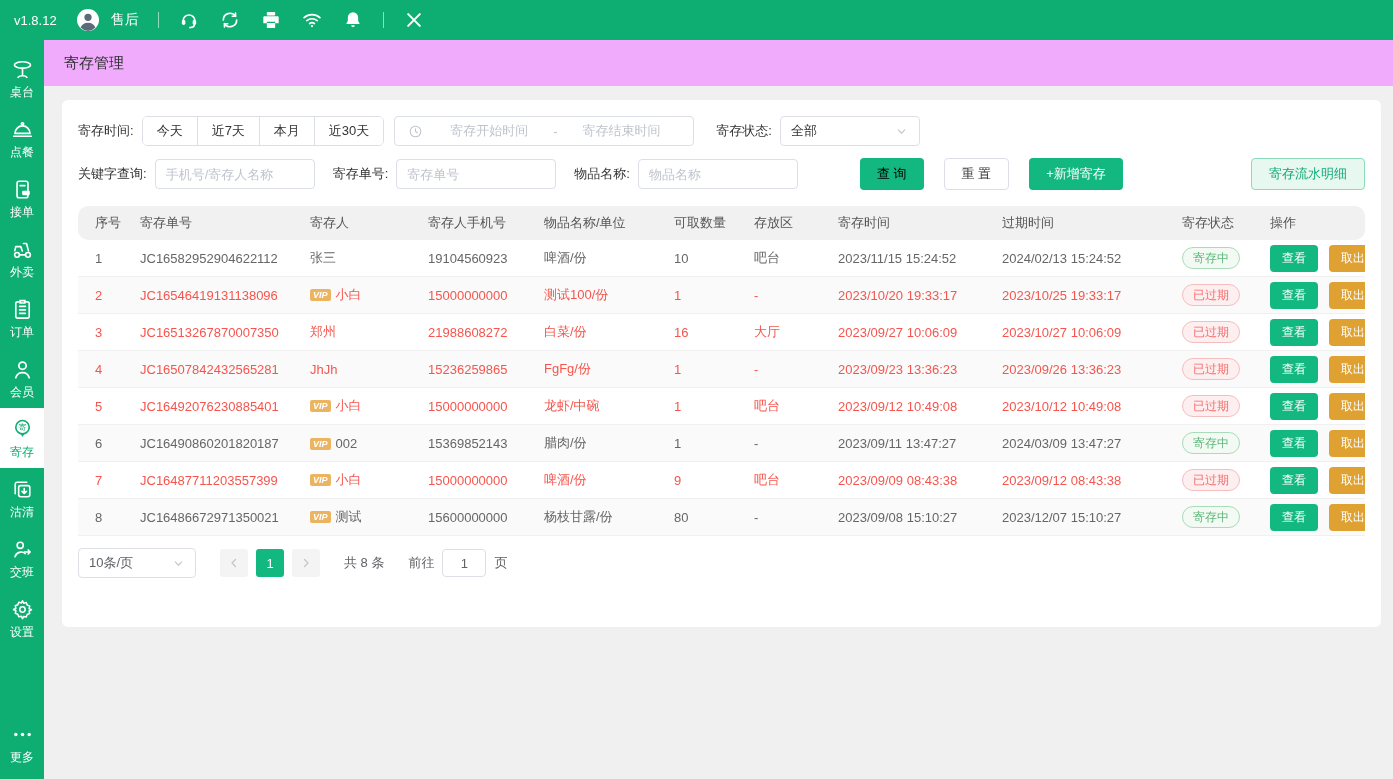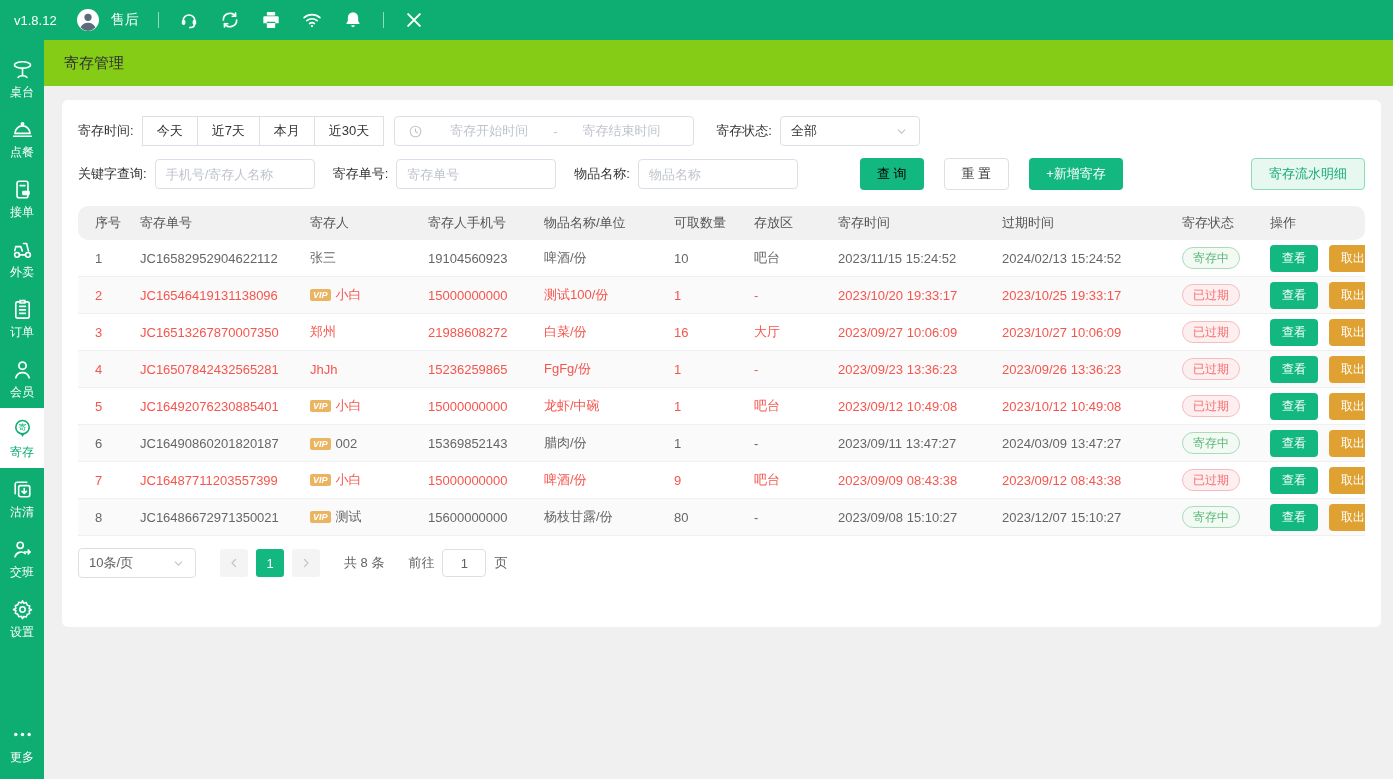--- a/index.html
+++ b/index.html
@@ -39,31 +39,31 @@
   .layout{display:flex;height:739px;}
   .sidebar{width:44px;background:var(--brand-green);display:flex;flex-direction:column;align-items:center;padding-top:8px;flex-shrink:0;}
   .side-item{width:44px;height:60px;display:flex;flex-direction:column;align-items:center;justify-content:center;gap:3px;color:#fff;cursor:pointer;}
   .side-item .icn{width:24px;height:24px;}
   .side-item .icn svg{width:23px;height:23px;}
   .side-label{font-size:12px;line-height:14px;}
   .side-item.active{background:#fff;color:var(--brand-green);}
   .side-more{margin-top:auto;margin-bottom:6px;}
 
   .main{flex:1;display:flex;flex-direction:column;}
-  .page-header{background:#84cc16;height:46px;display:flex;align-items:center;padding-left:20px;flex-shrink:0;}
+  .page-header{background:#f0abfc;height:46px;display:flex;align-items:center;padding-left:20px;flex-shrink:0;}
   .page-title{font-size:15px;color:#303133;}
   .content{flex:1;background:#F0F0F0;padding:14px 12px 0 18px;}
   .panel{background:#fff;border-radius:6px;padding:16px;height:527px;}
 
   
   .frow{display:flex;align-items:center;}
   .frow1{margin-bottom:12px;}
   .frow2{margin-bottom:16px;}
   .flabel{font-size:13px;color:#333;margin-right:8px;white-space:nowrap;}
-  .btn-group{display:inline-flex;border:1px solid var(--border-gray);border-radius:0;overflow:hidden;background:#fff;}
+  .btn-group{display:inline-flex;border:1px solid var(--border-gray);border-radius:5px;overflow:hidden;background:#fff;}
   .qbtn{padding:0 14px;height:28px;font-size:13px;color:#333;background:#fff;border:none;border-right:1px solid var(--border-gray);}
   .qbtn:last-child{border-right:none;}
   .date-range{display:flex;align-items:center;border:1px solid var(--border-gray);border-radius:4px;height:30px;padding:0 12px;margin-left:10px;width:300px;color:#BFC4CC;font-size:13px;}
   .date-range .icn{width:16px;height:16px;color:#BFC4CC;margin-right:6px;}
   .date-range .icn svg{width:15px;height:15px;}
   .dr-ph{flex:1;text-align:center;}
   .dr-sep{padding:0 4px;}
   .status-label{margin-left:22px;}
   .select{width:140px;height:30px;border:1px solid var(--border-gray);border-radius:4px;display:flex;align-items:center;justify-content:space-between;padding:0 10px;font-size:13px;color:#333;cursor:pointer;background:#fff;}
   .chev{width:14px;height:14px;color:#C0C4CC;}

